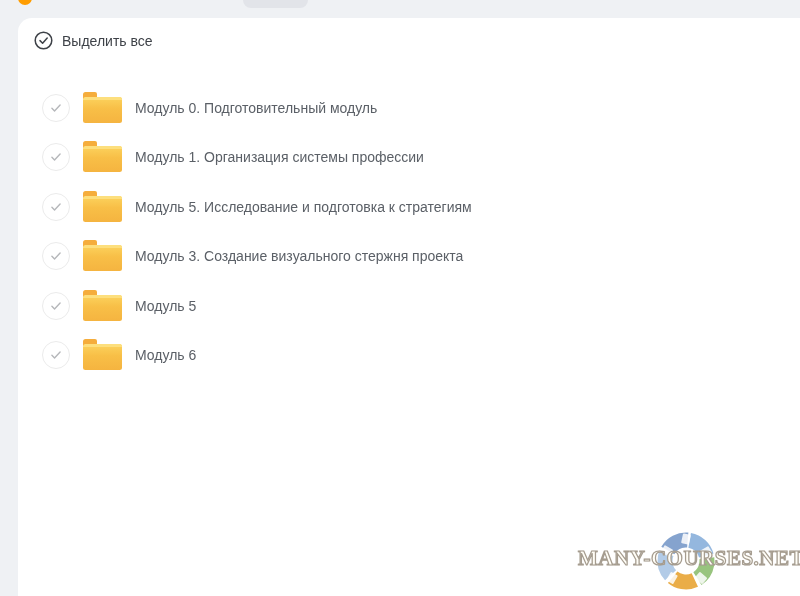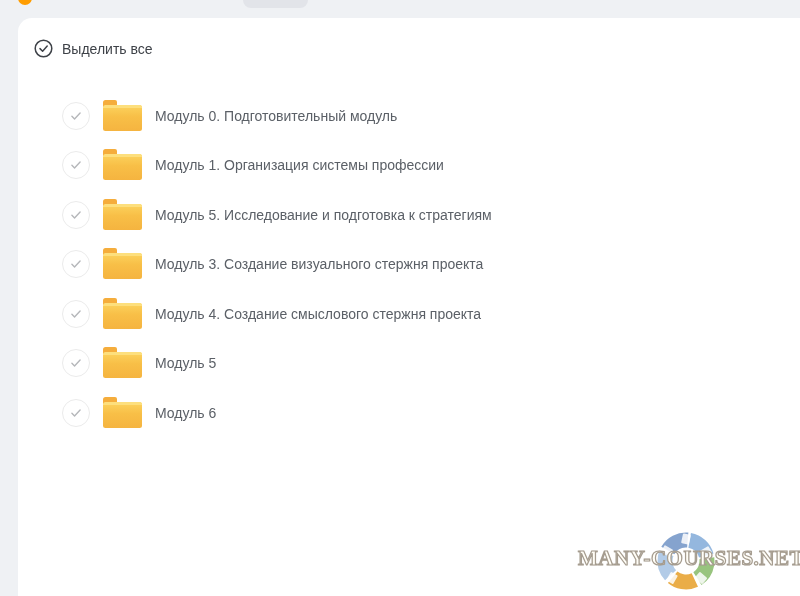--- a/index.html
+++ b/index.html
@@ -26,40 +26,39 @@
   .card {
     position:absolute; left:18px; top:18px; right:0; bottom:0;
     background:#ffffff;
     border-radius:14px 0 0 0;
   }
   
   .toolbar {
     display:flex; align-items:center;
     padding:13px 0 0 16px;
     gap:13px;
-    margin-top:8px;
   }
   .tool-btn {
     display:flex; align-items:center; gap:9px;
     color:#3e4248; font-size:14px;
     cursor:pointer; background:none; border:none;
     font-family:"Liberation Sans", sans-serif;
   }
   .tool-btn svg { display:block; }
   
   .page-title {
     margin:40px 0 0 18px;
     font-size:17.5px; font-weight:700;
     color:#42464e; letter-spacing:.2px;
   }
   
   .list { margin-top:33px; }
   .row {
     display:flex; align-items:center;
-    height:49.5px; padding-left:44px;
+    height:49.5px; padding-left:24px;
     cursor:pointer;
   }
   .checkbox {
     width:28px; height:28px; flex:0 0 28px;
     border:1px solid #ebebeb; border-radius:50%;
     background:#fff;
     display:flex; align-items:center; justify-content:center;
   }
   .folder {
     width:39px; height:26px; flex:0 0 39px;
@@ -149,29 +148,20 @@
       <span class="row-label">Модуль 5. Исследование и подготовка к стратегиям</span>
     </div>
     <div class="row">
       <span class="checkbox">
           <svg width="14" height="14" viewBox="0 0 24 24" fill="none">
             <path d="M5 12.5 L9.5 17 L19 7" stroke="#b5b7ba" stroke-width="2.4" stroke-linecap="round" stroke-linejoin="round"></path>
           </svg>
         </span>
       <span class="folder"></span>
       <span class="row-label">Модуль 3. Создание визуального стержня проекта</span>
-    </div>
-    <div class="row">
-      <span class="checkbox">
-          <svg width="14" height="14" viewBox="0 0 24 24" fill="none">
-            <path d="M5 12.5 L9.5 17 L19 7" stroke="#b5b7ba" stroke-width="2.4" stroke-linecap="round" stroke-linejoin="round"></path>
-          </svg>
-        </span>
-      <span class="folder"></span>
-      <span class="row-label">Модуль 4. Создание смыслового стержня проекта</span>
     </div>
     <div class="row">
       <span class="checkbox">
           <svg width="14" height="14" viewBox="0 0 24 24" fill="none">
             <path d="M5 12.5 L9.5 17 L19 7" stroke="#b5b7ba" stroke-width="2.4" stroke-linecap="round" stroke-linejoin="round"></path>
           </svg>
         </span>
       <span class="folder"></span>
       <span class="row-label">Модуль 5</span>
     </div>

